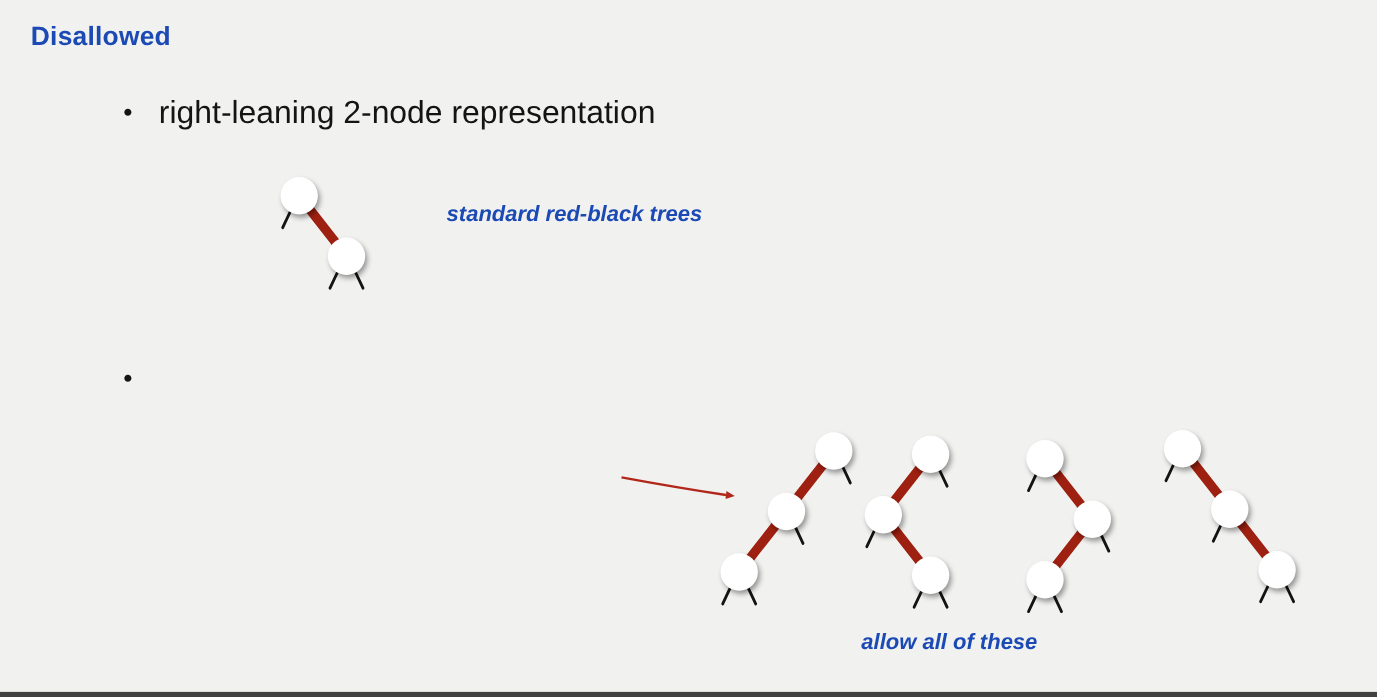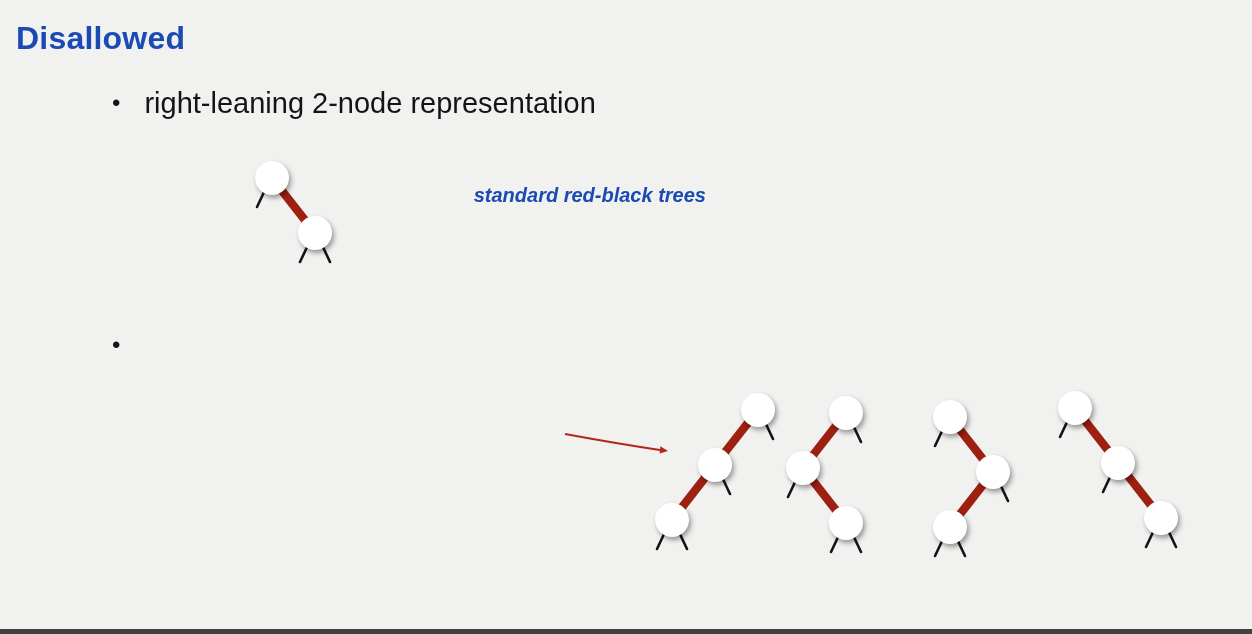--- a/index.html
+++ b/index.html
@@ -3,32 +3,32 @@
 <meta charset="utf-8">
 <style>
   html,body{margin:0;padding:0}
   body{
     width:1252px;height:634px;position:relative;overflow:hidden;
     background:var(--background,#f1f1f0);
     font-family:"Liberation Sans",sans-serif;
     color:#151515;
   }
   .title{
-    position:absolute;left:16px;top:20px;
-    font-size:32px;font-weight:600;letter-spacing:.2px;
+    position:absolute;left:28px;top:20px;
+    font-size:24px;font-weight:600;letter-spacing:.2px;
     color:var(--title-blue,#1b4ab5);
   }
   .bullet-row{
     position:absolute;display:flex;align-items:flex-start;gap:24px;
     font-size:29px;color:#141414;
   }
   .bullet-dot{font-size:24px;line-height:38px}
   .bullet-text{line-height:38px}
   .note{
-    position:absolute;text-align:right;font-style:italic;
+    position:absolute;text-align:left;font-style:italic;
     font-size:20px;line-height:26px;font-weight:600;
   }
   .note.blue{color:var(--annotation-blue,#1b4ab5)}
   .note.red{color:var(--annotation-red,#b1271a)}
   svg{position:absolute;overflow:visible}
   .red-link{stroke:var(--red-link,#9e2010);stroke-width:8.5;stroke-linecap:round}
   .stub{stroke:#141414;stroke-width:2.6;stroke-linecap:round}
   .node{fill:var(--node-fill,#ffffff);filter:drop-shadow(2px 3px 2.5px rgba(0,0,0,.38))}
   .arrow-path{stroke:var(--annotation-red,#b1271a);stroke-width:2.2;fill:none}
   .arrow-head{fill:var(--annotation-red,#b1271a)}
@@ -114,15 +114,16 @@
     <line x1="38" y1="42" x2="30" y2="59" class="stub"></line>
     <line x1="81" y1="97" x2="73" y2="114" class="stub"></line>
     <line x1="124" y1="152" x2="116" y2="169" class="stub"></line>
     <line x1="138" y1="152" x2="146" y2="169" class="stub"></line>
     <circle cx="45" cy="30" r="17" class="node"></circle>
     <circle cx="88" cy="85" r="17" class="node"></circle>
     <circle cx="131" cy="140" r="17" class="node"></circle>
   </svg>
 
 <div class="note blue" style="left:783px;top:571px;width:300px">
+  <div>allow all of these</div>
 </div>
 
 <div class="bottom-edge"></div>
 
 </body></html>

